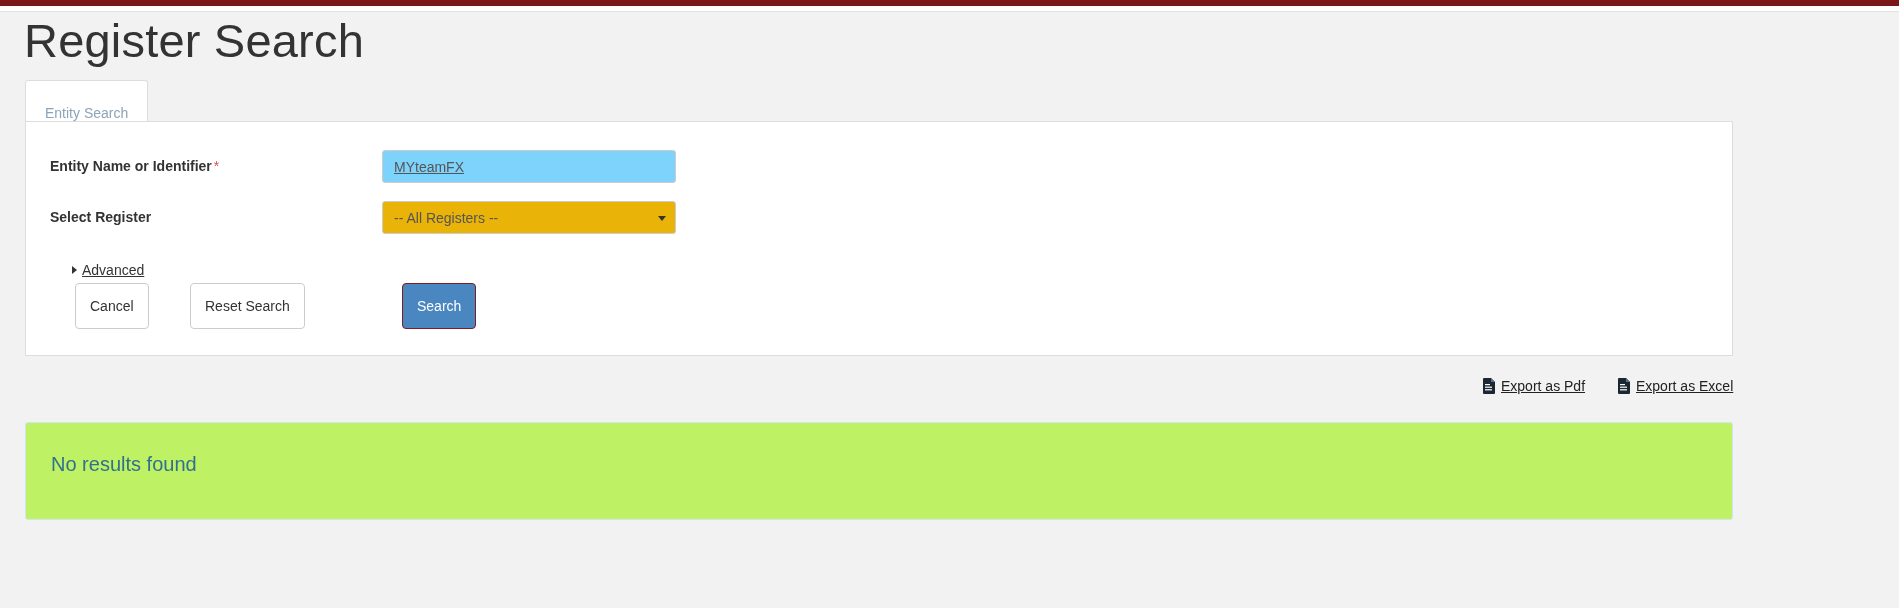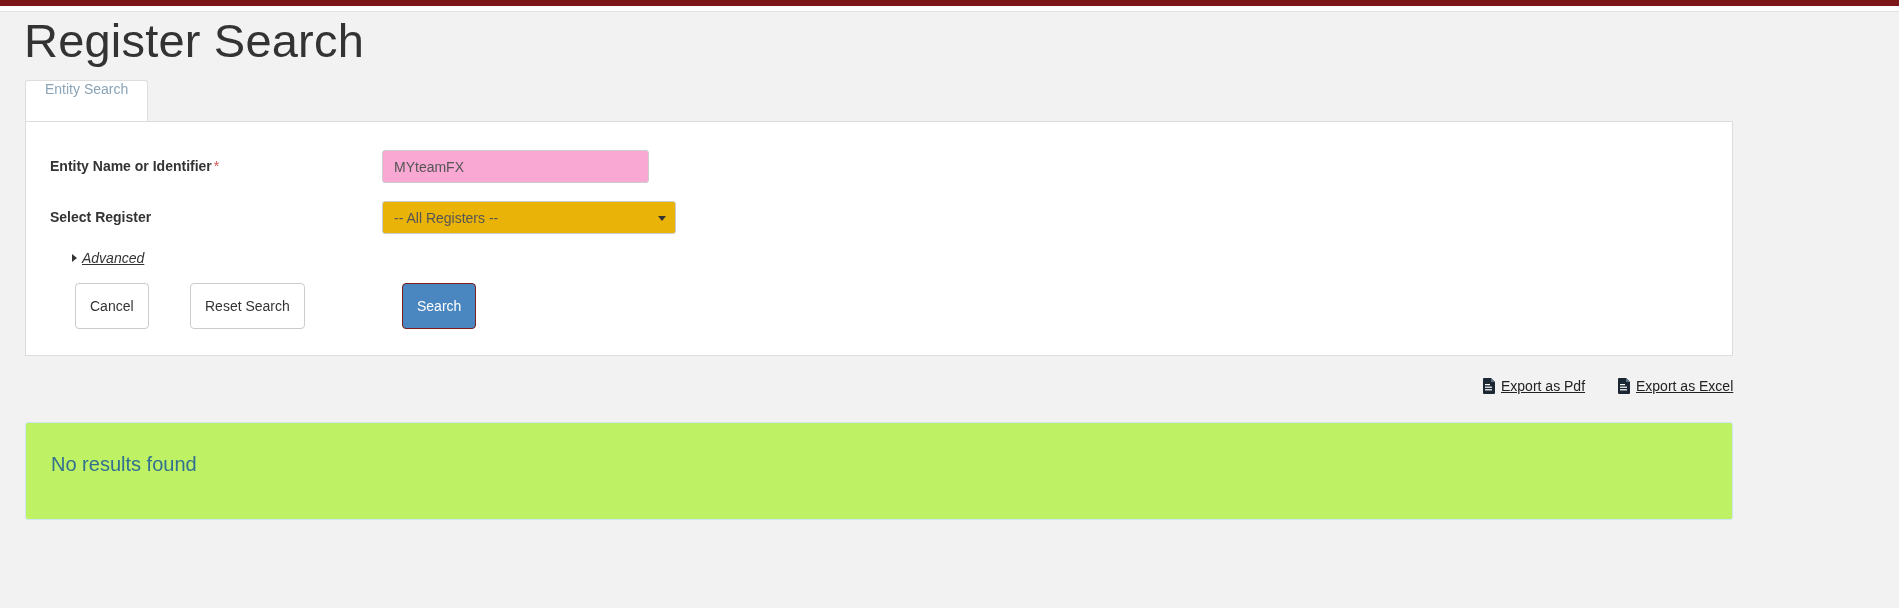--- a/index.html
+++ b/index.html
@@ -57,21 +57,21 @@
     height: 41px;
   }
   .tab-item {
     position: absolute;
     top: 0;
     left: 0;
     height: 41px;
     box-sizing: border-box;
     padding: 0 19px;
     display: flex;
-    align-items: flex-start;
+    align-items: flex-end;
     background: #ffffff;
     border: 1px solid #dddddd;
     border-bottom: none;
     border-top-left-radius: 3px;
     border-top-right-radius: 3px;
     font-size: 14px;
     color: #8aa4b8;
     cursor: pointer;
     white-space: nowrap;
   }
@@ -112,30 +112,31 @@
     margin-left: 2px;
   }
 
   .form-control-wrap {
     position: absolute;
     left: 356px;
     top: 0;
   }
   input.text-input {
     box-sizing: border-box;
-    width: 267px;
+    width: 294px;
     height: 33px;
     padding: 5px 11px;
     font-family: "Liberation Sans", sans-serif;
     font-size: 14px;
     color: #555555;
-    background: #f9a8d4;
+    background: #7dd3fc;
     border: 1px solid #cccccc;
     border-radius: 3px;
     outline: none;
+    text-decoration: underline;
   }
 
   .select-box {
     box-sizing: border-box;
     position: relative;
     width: 294px;
     height: 33px;
     padding: 6px 26px 6px 11px;
     font-size: 14px;
     color: #555555;
@@ -156,27 +157,26 @@
     width: 0;
     height: 0;
     border-left: 4px solid transparent;
     border-right: 4px solid transparent;
     border-top: 5px solid #333333;
   }
 
   
   #advanced-toggle {
     position: absolute;
-    top: 128px;
+    top: 140px;
     left: 46px;
     display: flex;
     align-items: center;
     font-size: 14px;
     cursor: pointer;
-    font-style: italic;
   }
   .advanced-caret {
     width: 0;
     height: 0;
     border-top: 4px solid transparent;
     border-bottom: 4px solid transparent;
     border-left: 5px solid #333333;
     margin-right: 5px;
   }
   #advanced-label {

